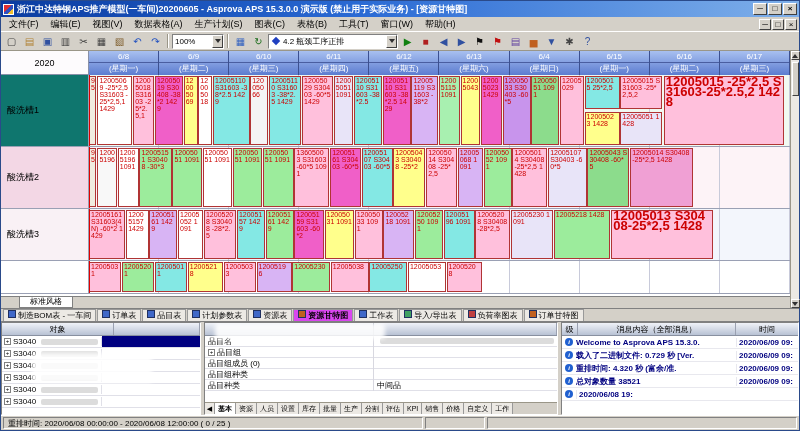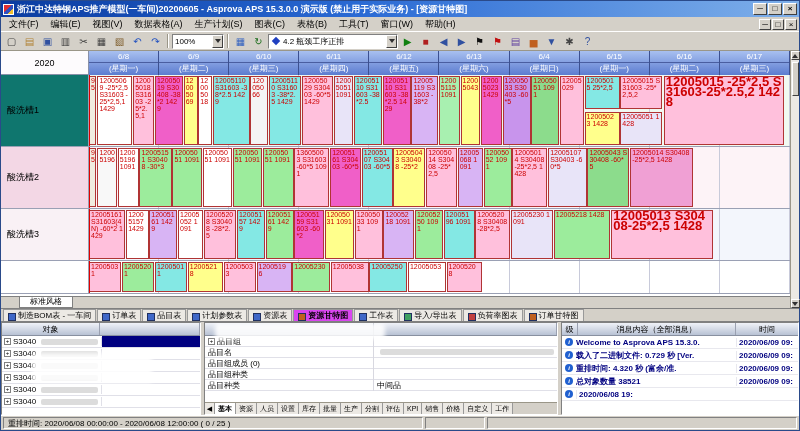--- a/index.html
+++ b/index.html
@@ -51,21 +51,21 @@
 .bar.big{font-size:13px;line-height:10px;font-weight:bold}
 .g-footer{height:12px;flex:none;background:#d4d0c8;border-top:1px solid #808080;display:flex;align-items:stretch}
 .style-tab{margin-left:18px;padding:0 10px;font-size:8px;line-height:10px;background:#fff;border:1px solid #808080;border-top:none}
 .vscroll{width:9px;flex:none;background:#ece9e4;border-left:1px solid #9a9688;display:flex;flex-direction:column;align-items:center}
 .sb-btn{width:9px;height:9px;background:#d4d0c8;border:1px solid;border-color:#fff #404040 #404040 #fff;display:flex;align-items:center;justify-content:center;flex:none}
 .sb-thumb{width:7px;height:34px;margin-top:2px;background:#d4d0c8;border:1px solid;border-color:#fff #404040 #404040 #fff;flex:none}
 .sb-fill{flex:1}
 
 
 .sheet-tabs{height:13px;flex:none;display:flex;align-items:stretch;gap:1px;background:#d4d0c8;border-bottom:1px solid #808080;padding:0 2px}
-.sheet-tab{display:flex;align-items:flex-end;gap:2px;font-size:8px;padding:0 4px;background:#ece9e4;border:1px solid #999;border-bottom:none;white-space:nowrap}
+.sheet-tab{display:flex;align-items:flex-start;gap:2px;font-size:8px;padding:0 4px;background:#ece9e4;border:1px solid #999;border-bottom:none;white-space:nowrap}
 .sheet-tab.active{background:#d946ef;font-weight:bold}
 .tab-icon{width:8px;height:8px;flex:none;border:1px solid #203060}
 
 
 .bottom{height:93px;flex:none;display:flex}
 .vsplit{width:3px;flex:none;background:#d4d0c8}
 .panel{background:#fff;border:1px solid;border-color:#808080 #fff #fff #808080;display:flex;flex-direction:column;overflow:hidden;position:relative}
 .obj-panel{width:200px;flex:none}
 .prop-panel{flex:1}
 .msg-panel{width:238px;flex:none}
@@ -371,21 +371,21 @@
       </div>
       <div class="sheet-tab">
         <span class="tab-icon" style="background: rgb(192, 96, 32);"></span>
         <span>订单甘特图</span>
       </div>
     </div>
 
   <div class="bottom">
     <div class="panel obj-panel">
       <div class="panel-head">
-        <span class="head-cell" style="width:98px">对象</span>
+        <span class="head-cell" style="width:112px">对象</span>
         <span class="head-cell" style="flex:1"></span>
       </div>
       <div style="display:flex;flex-direction:column">
           <div class="obj-row">
             <div class="obj-c1">
               <span class="expander">+</span>
               <span>S3040</span>
               <span class="redact"></span>
             </div>
             <div class="obj-c2 sel"></div>
@@ -435,32 +435,32 @@
     </div>
     <div class="vsplit"></div>
     <div class="panel prop-panel">
       <div class="panel-head">
         <span class="head-cell" style="width:48%"></span>
         <span class="head-cell" style="flex:1"></span>
       </div>
       <div style="display:flex;flex-direction:column">
           <div class="prop-row">
             <div class="prop-c1">
-              <span class="expander">+</span>
-              <span>品目组</span>
-            </div>
-            <div class="prop-c2"></div>
+              <span>品目名</span>
+            </div>
+            <div class="prop-c2">
+              <span class="redact"></span>
+            </div>
           </div>
           <div class="prop-row">
             <div class="prop-c1">
-              <span>品目名</span>
-            </div>
-            <div class="prop-c2">
-              <span class="redact"></span>
-            </div>
+              <span class="expander">+</span>
+              <span>品目组</span>
+            </div>
+            <div class="prop-c2"></div>
           </div>
           <div class="prop-row">
             <div class="prop-c1">
               <span>品目组成员 (0)</span>
             </div>
             <div class="prop-c2"></div>
           </div>
           <div class="prop-row">
             <div class="prop-c1">
               <span>品目组种类</span>

